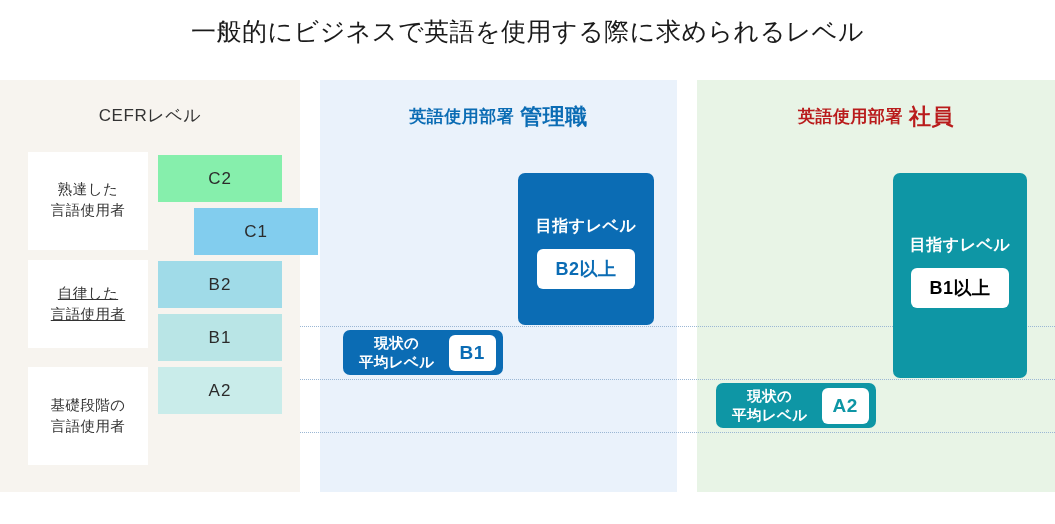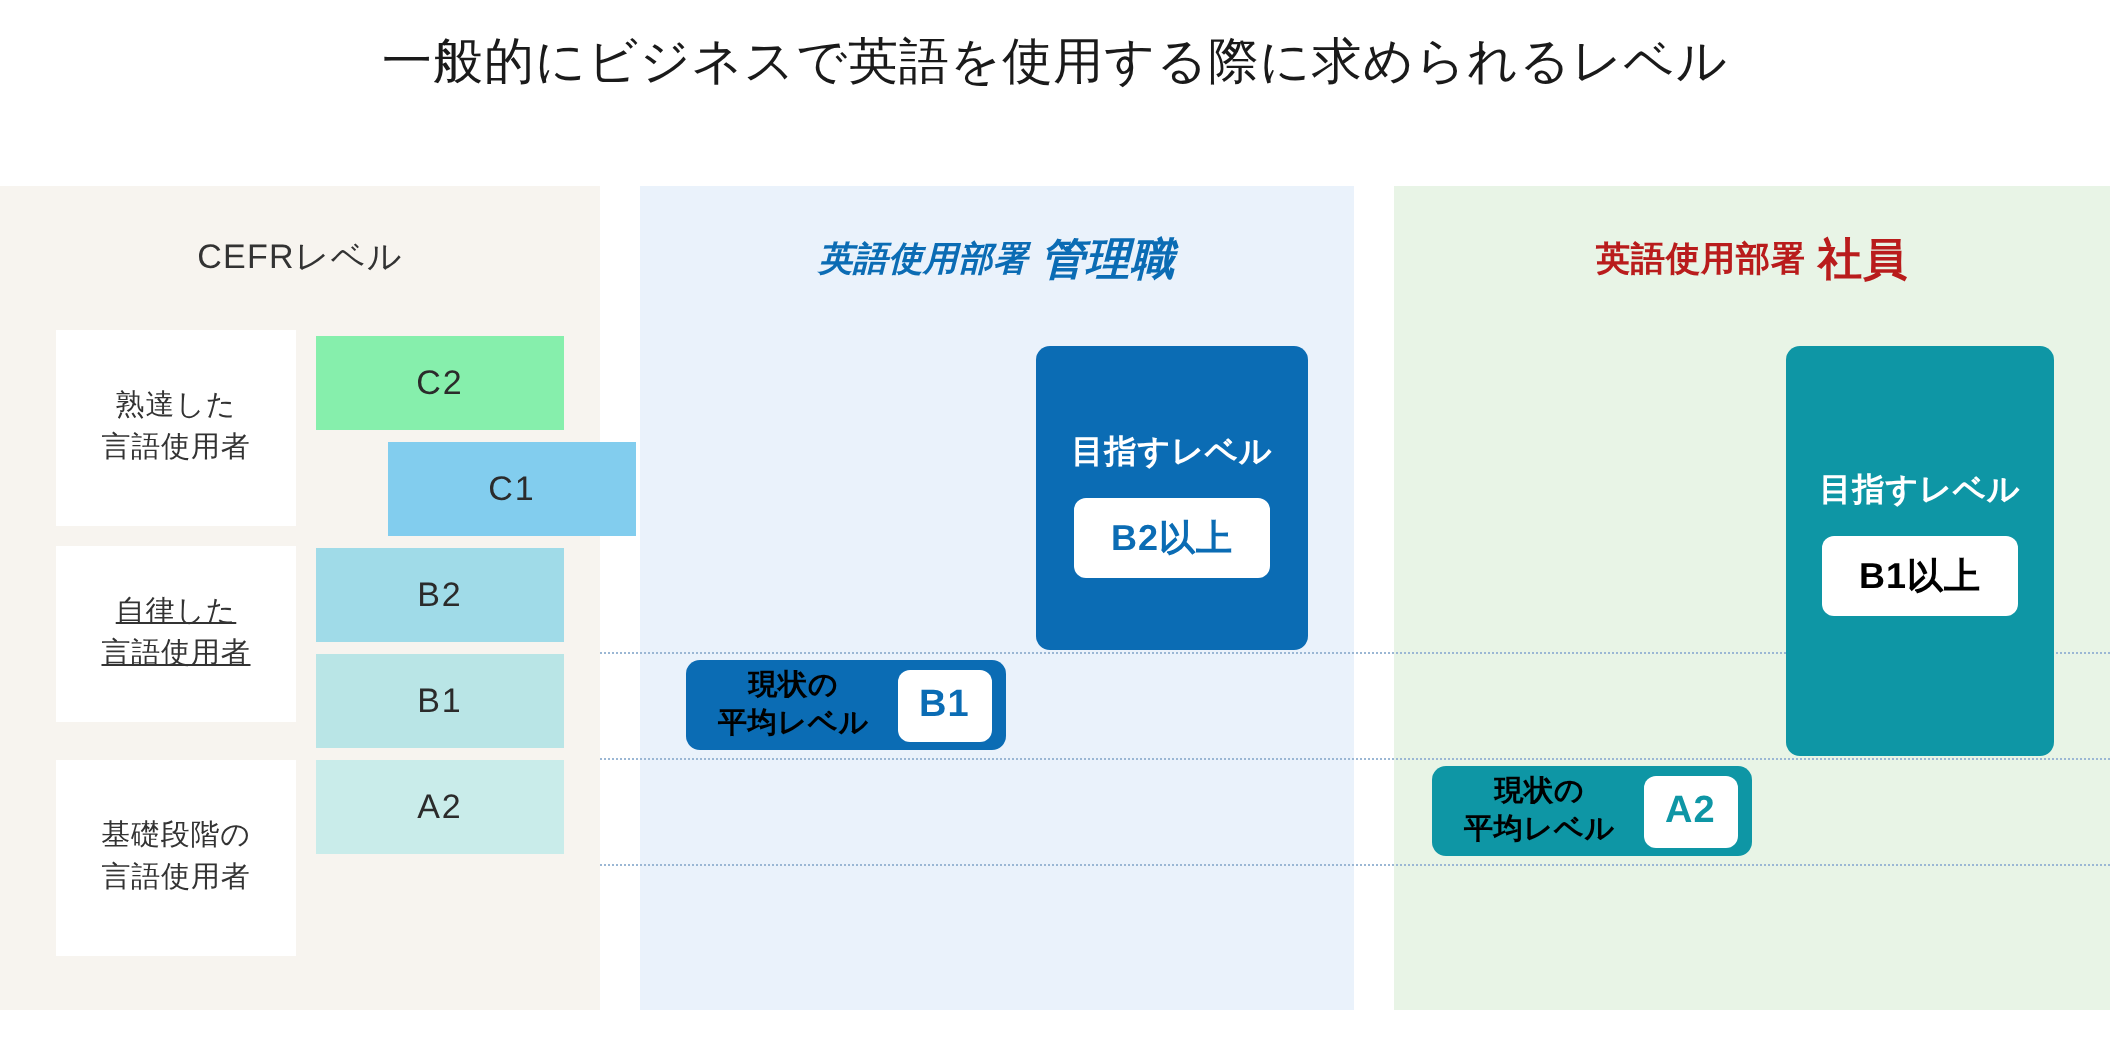--- a/index.html
+++ b/index.html
@@ -26,21 +26,21 @@
     font-size: 25px;
     line-height: 34px;
     font-weight: 400;
     color: #1a1a1a;
     letter-spacing: 0.5px;
   }
 
   
   .panel {
     position: absolute;
-    top: 93px;
+    top: 80px;
     height: 412px;
   }
   #panel-cefr      { left: 0px;   width: 300px; background: #f7f4ef; }
   #panel-manager   { left: 320px; width: 357px; background: #eaf2fb; }
   #panel-staff     { left: 697px; width: 358px; background: #e8f4e6; }
 
   .panel-heading {
     position: absolute;
     top: 0;
     width: 100%;
@@ -61,21 +61,21 @@
   .heading-dept .dept {
     font-size: 17px;
     letter-spacing: 0.5px;
     vertical-align: 2px;
   }
   .heading-dept .role {
     font-size: 22px;
     letter-spacing: 0.5px;
     margin-left: 6px;
   }
-  #heading-manager { color: #0b6cb4; font-style: italic; }
+  #heading-manager { color: #0b6cb4; }
   #heading-staff   { color: #0e96a5; }
 
   
   .cefr-group {
     position: absolute;
     left: 28px;
     width: 120px;
     background: #ffffff;
     display: flex;
     align-items: center;
@@ -151,21 +151,21 @@
   
   .current-pill {
     position: absolute;
     border-radius: 7px;
     display: flex;
     align-items: center;
     padding: 0 10px 0 16px;
     box-sizing: border-box;
   }
   .current-label {
-    color: #000000;
+    color: #ffffff;
     font-size: 14.5px;
     line-height: 19px;
     font-weight: bold;
     text-align: center;
     letter-spacing: 0.4px;
     white-space: nowrap;
   }
   .current-chip {
     background: #ffffff;
     border-radius: 6px;
@@ -189,21 +189,21 @@
   #current-pill-staff .current-chip { color: #0e96a5; }
 </style>
 </head>
 <body>
 
 <div id="chart-title">一般的にビジネスで英語を使用する際に求められるレベル</div>
 
 <div class="panel" id="panel-cefr">
   <div class="panel-heading" id="heading-cefr">CEFRレベル</div>
 
-  <div class="cefr-group" style="top:72px;height:98px;">
+  <div class="cefr-group" style="top:72px;height:98px;font-family:Liberation Mono, monospace;">
     <span>
       <span>熟達した</span><br>
       <span>言語使用者</span>
     </span>
   </div>
   <div class="cefr-group" style="top:180px;height:88px;text-decoration:underline;">
     <span>
       <span>自律した</span><br>
       <span>言語使用者</span>
     </span>

